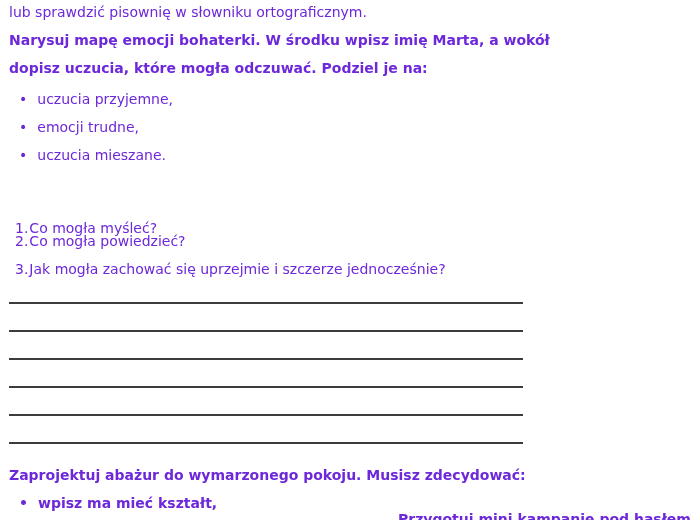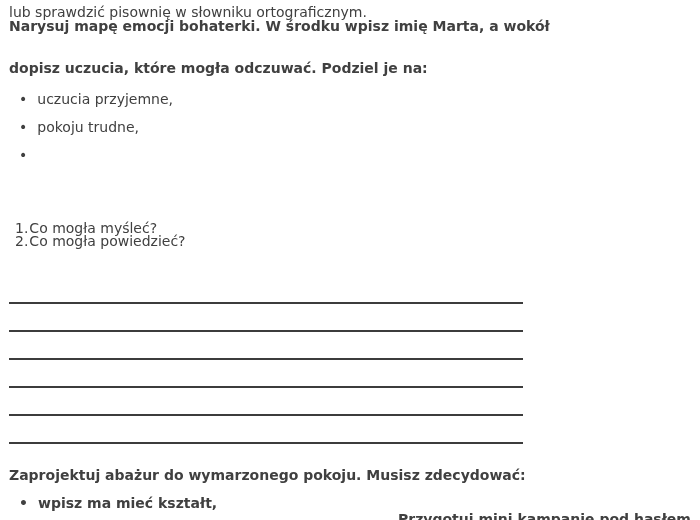--- a/index.html
+++ b/index.html
@@ -2,21 +2,21 @@
 <html><head>
 <meta charset="utf-8">
 <style>
   html,body{margin:0;padding:0;background:#ffffff;}
   .page{
     position:relative;
     width:700px;height:520px;
     background:#ffffff;
     overflow:hidden;
     font-family:"DejaVu Sans", sans-serif;
-    color:#404040;
+    color:#6d28d9;
   }
   .row{
     position:absolute;
     left:9px;
     font-size:14px;
     line-height:18px;
     white-space:nowrap;
   }
   .b{font-weight:bold;}
   .bullet-row{
@@ -46,47 +46,51 @@
     white-space:nowrap;
   }
 </style>
 </head>
 <body>
 
 <div class="page">
 
   <div class="row" style="top:3px">lub sprawdzić pisownię w słowniku ortograficznym.</div>
 
-  <div class="row b" style="top:17px">Narysuj mapę emocji bohaterki. W środku wpisz imię Marta, a wokół</div>
+  <div class="row b" style="top:31px">Narysuj mapę emocji bohaterki. W środku wpisz imię Marta, a wokół</div>
 
   <div class="row b" style="top:59px">dopisz uczucia, które mogła odczuwać. Podziel je na:</div>
 
   <div class="row bullet-row" style="top:90px">
     <span class="dot">•</span>
     <span>uczucia przyjemne,</span>
   </div>
 
   <div class="row bullet-row" style="top:118px">
     <span class="dot">•</span>
-    <span>pokoju trudne,</span>
+    <span>emocji trudne,</span>
   </div>
 
   <div class="row bullet-row" style="top:146px">
     <span class="dot">•</span>
+    <span>uczucia mieszane.</span>
   </div>
 
 
   <div class="row num-row" style="top:219px">
     <span class="marker">1.</span><span>Co mogła myśleć?</span>
   </div>
 
   <div class="row num-row" style="top:232px">
     <span class="marker">2.</span><span>Co mogła powiedzieć?</span>
   </div>
 
+  <div class="row num-row" style="top:260px">
+    <span class="marker">3.</span><span>Jak mogła zachować się uprzejmie i szczerze jednocześnie?</span>
+  </div>
 
   <div class="wline" style="top:302px"></div>
   <div class="wline" style="top:330px"></div>
   <div class="wline" style="top:358px"></div>
   <div class="wline" style="top:386px"></div>
   <div class="wline" style="top:414px"></div>
   <div class="wline" style="top:442px"></div>
 
   <div class="row b" style="top:466px">Zaprojektuj abażur do wymarzonego pokoju. Musisz zdecydować:</div>
 

